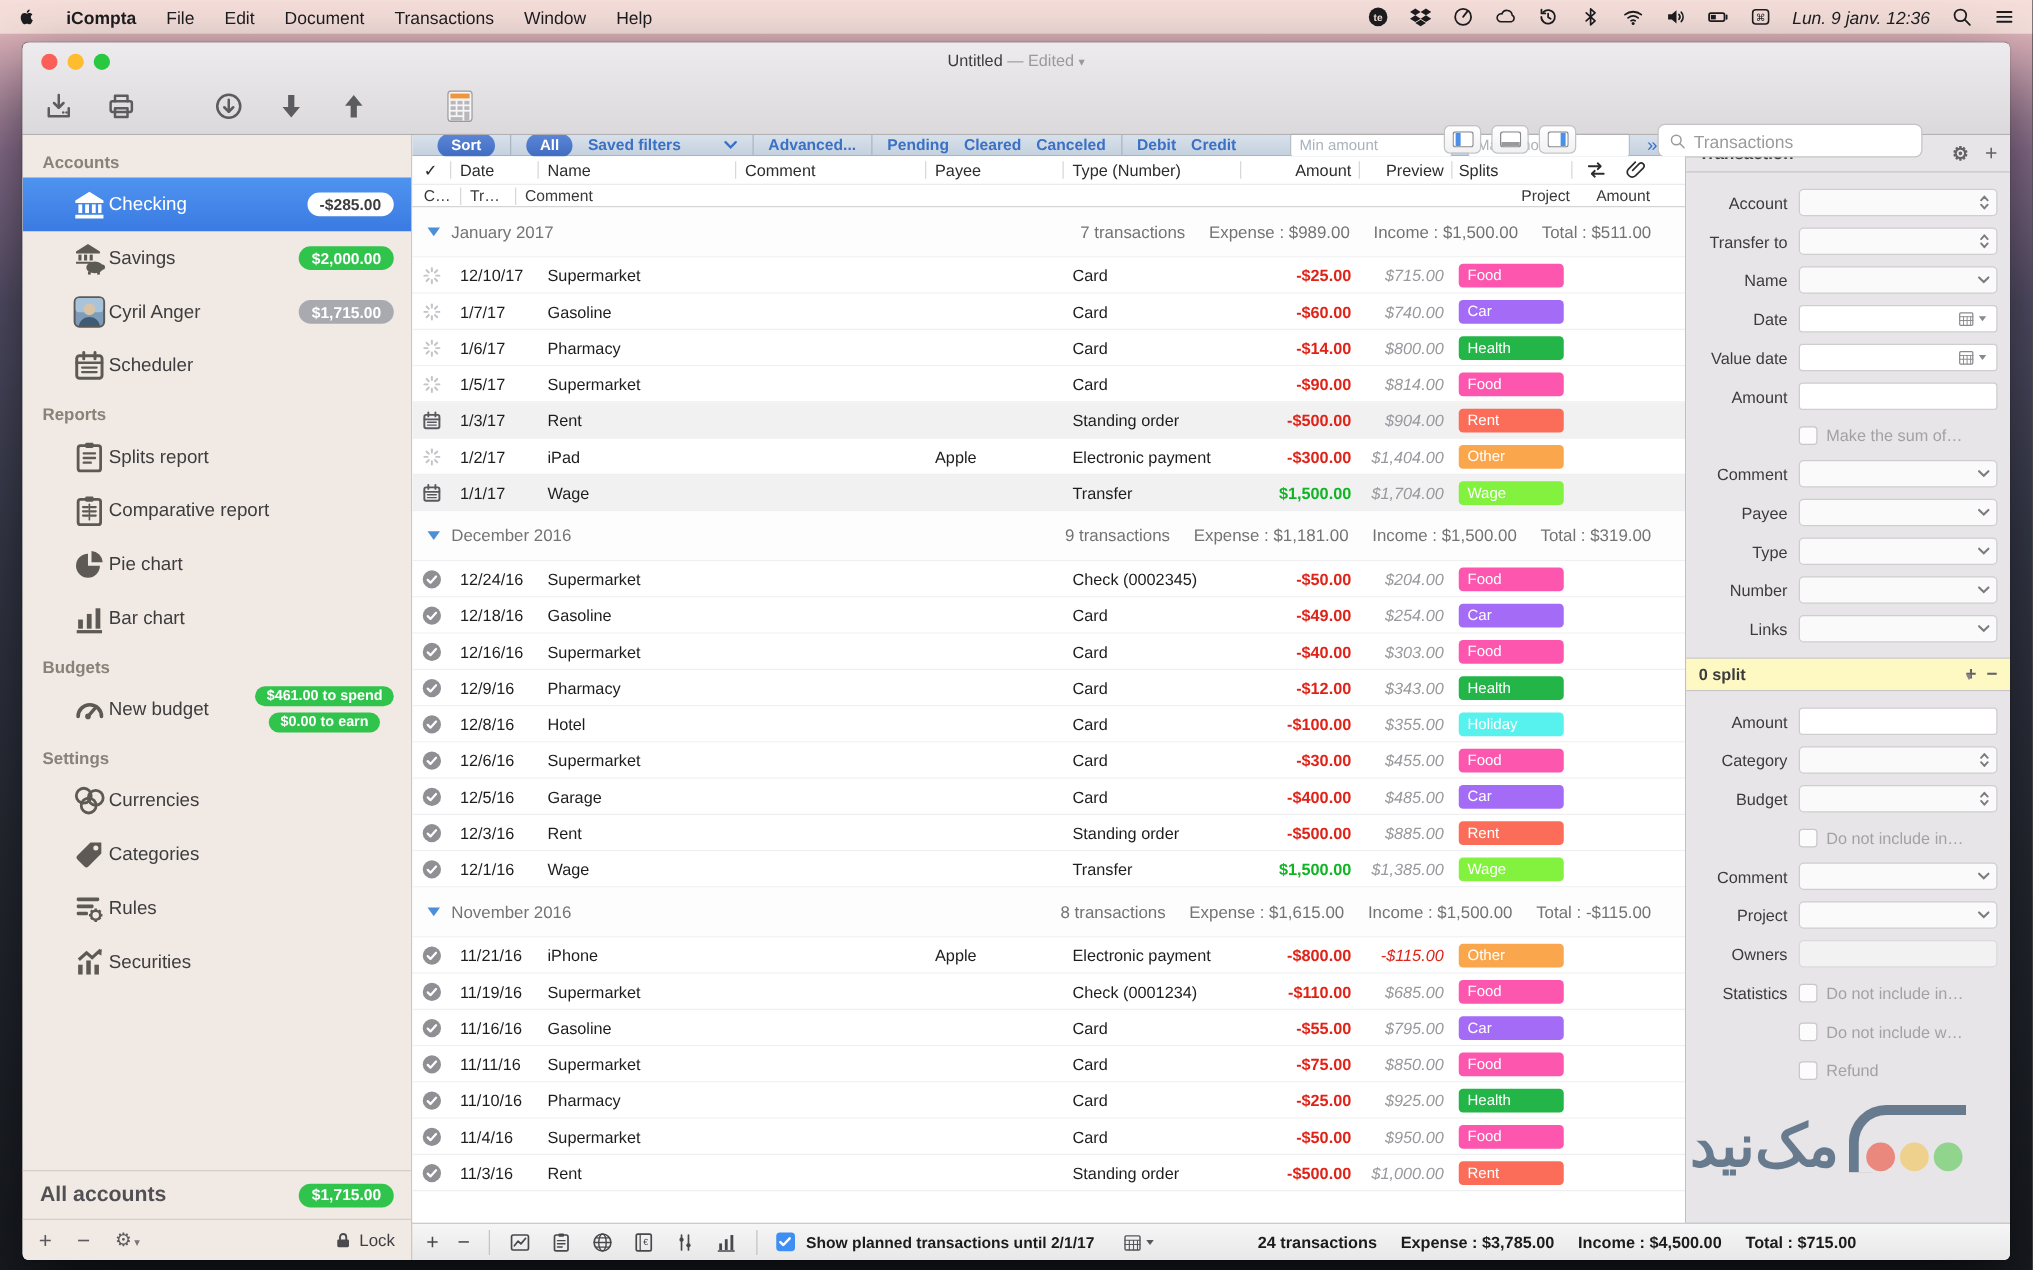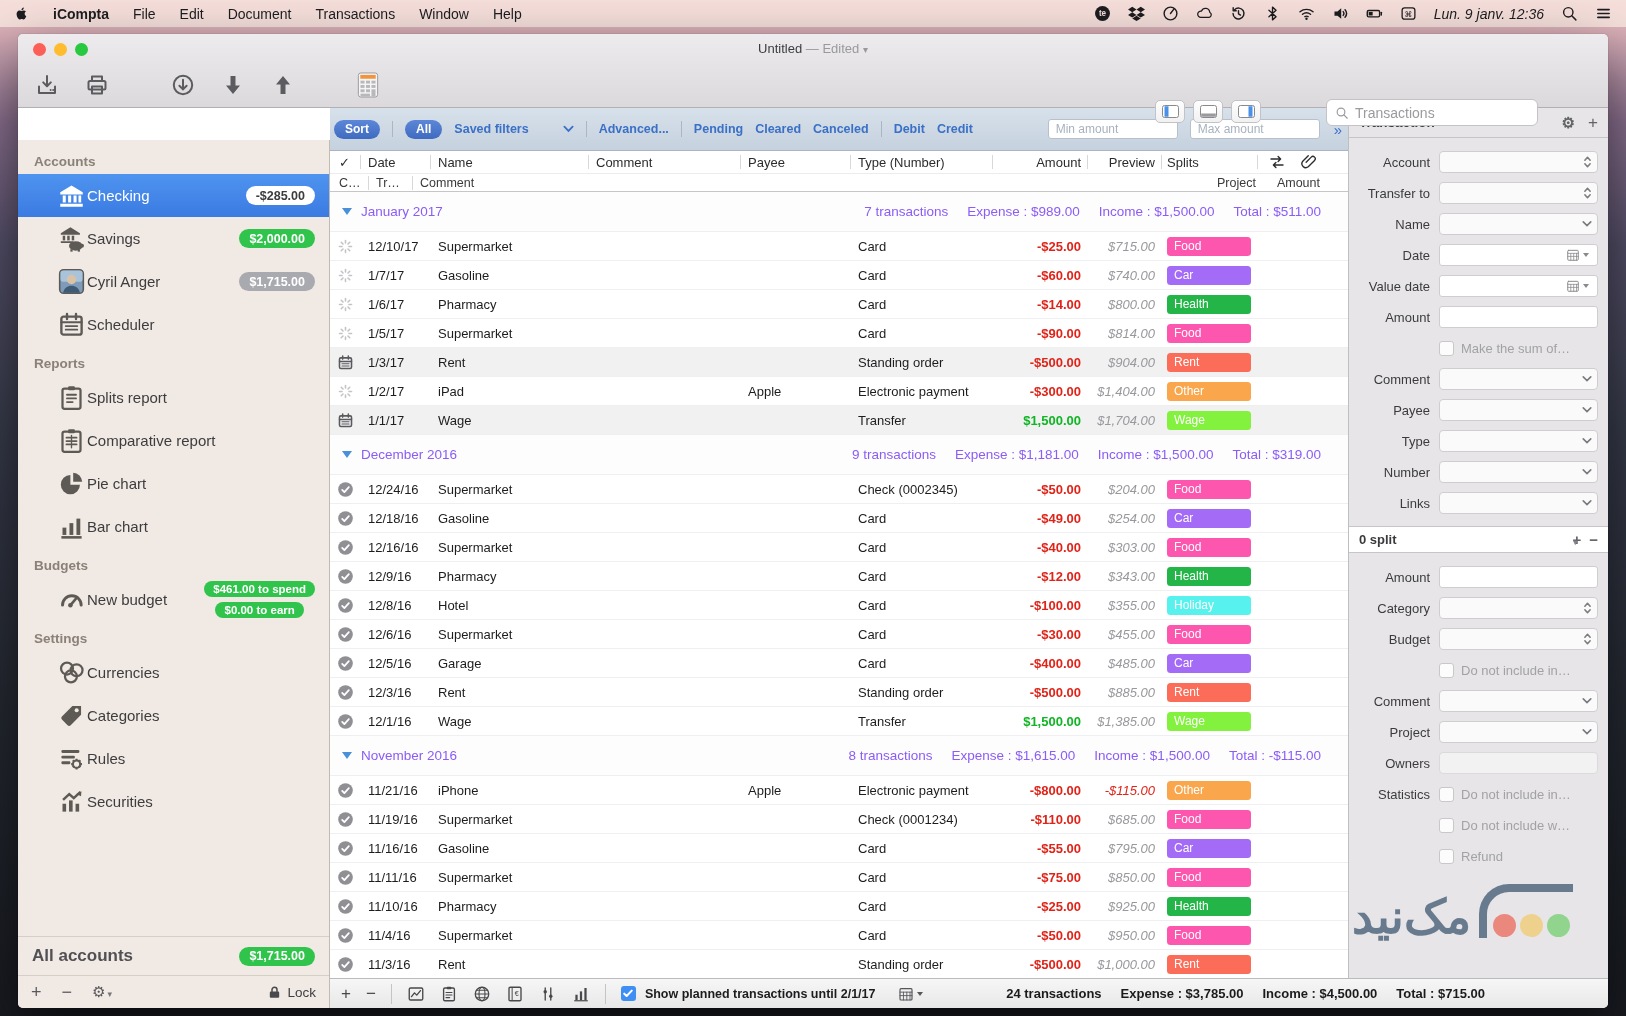--- a/index.html
+++ b/index.html
@@ -36,21 +36,21 @@
   .vt{width:30px;height:23px;border:1px solid #c3c3c5;border-radius:5px;background:linear-gradient(#fefefe,#f1f1f1);
     display:flex;align-items:center;justify-content:center;}
   .vt svg{width:17px;height:13px;}
   .searchbox{position:absolute;right:70px;top:37px;width:212px;height:27px;border:1px solid #c3c3c5;border-radius:6px;
     background:#fff;display:flex;align-items:center;padding:0 8px;gap:6px;color:#9b9b9f;font-size:14px;}
   .searchbox .icon{width:14px;height:14px;}
 
   .wincontent{flex:1;display:flex;min-height:0;}
 
   
-  .sidebar{width:312px;flex:none;background:#f1e9e3;border-right:1px solid #c2bbb4;display:flex;flex-direction:column;margin-top:32px;}
+  .sidebar{width:312px;flex:none;background:#f1e9e3;border-right:1px solid #c2bbb4;display:flex;flex-direction:column;}
   .sb-scroll{flex:1;overflow:hidden;padding-top:4px;}
   .sb-title{color:#8a8179;font-weight:700;font-size:13.5px;padding:10px 16px 5px;}
   .sb-item{height:43px;display:flex;align-items:center;padding:0 14px 0 40px;gap:2px;color:#3d3d3f;font-size:15px;position:relative;}
   .sb-item .icon{width:27px;height:27px;color:#5d5a55;flex:none;}
   .sb-item.selected{background:linear-gradient(#4f94f0,#3a7ae2);color:#fff;}
   .sb-item.selected .icon{color:#fff;}
   .badge{margin-left:auto;border-radius:10px;padding:2.5px 10px;font-size:12.5px;font-weight:700;color:#fff;white-space:nowrap;}
   .b-white{background:#fff;color:#3c3c3e;}
   .b-green{background:#31c44c;}
   .b-gray{background:#a9a9b0;}
@@ -64,22 +64,22 @@
   .gchev{font-size:9px;color:#77777b;margin-left:2px;}
   .lockwrap{margin-left:auto;display:flex;align-items:center;gap:5px;font-size:13.5px;color:#3e3e42;}
   .lockwrap .icon{width:15px;height:15px;color:#4a4a4e;}
 
   
   .main-wrap{flex:1;display:flex;flex-direction:column;min-width:0;}
   .bodyrow{flex:1;display:flex;min-height:0;}
   .main-col{width:1019px;flex:none;display:flex;flex-direction:column;background:#fff;border-right:1px solid #bfbfc1;min-height:0;}
 
   
-  .filterbar{height:43px;flex:none;background:linear-gradient(#d7e1eb,#c5d1de);border-bottom:1px solid #a9b5c2;
-    display:flex;align-items:center;padding:0 4px;gap:12px;color:#3a70c6;font-size:12.5px;font-weight:600;white-space:nowrap;}
+  .filterbar{height:17px;flex:none;background:linear-gradient(#d7e1eb,#c5d1de);border-bottom:1px solid #a9b5c2;
+    display:flex;align-items:center;padding:0 20px;gap:12px;color:#3a70c6;font-size:12.5px;font-weight:600;white-space:nowrap;}
   .pill{background:linear-gradient(#5c87d8,#3f6bc0);color:#fff;border-radius:10px;padding:2.5px 11px;font-size:12px;font-weight:700;}
   .fdiv{width:1px;height:16px;background:#a9b6c4;}
   .flabel{color:#3a70c6;}
   .fchev{width:11px;height:8px;color:#3a70c6;margin-left:22px;}
   .finput{height:20px;width:130px;border:1px solid #b7c1cc;border-radius:3px;background:#fff;
     display:flex;align-items:center;padding:0 7px;color:#a8b2bd;font-size:12px;font-weight:400;}
   .min-in{margin-left:auto;}
   .chev2{font-size:15px;color:#3a70c6;margin:0 2px 0 2px;font-weight:400;}
 
   
@@ -95,21 +95,21 @@
   .c5{width:142px;flex:none;padding-left:6px;}
   .c6{width:91px;flex:none;text-align:right;padding-right:4px;}
   .c7{width:74px;flex:none;text-align:right;padding-right:4px;}
   .c8{width:96px;flex:none;padding-left:8px;}
   .hsep{position:absolute;top:4px;width:1px;height:14px;background:#d8d8da;}
   .hic{position:absolute;width:18px;height:18px;top:2px;color:#2c2c2e;}
   .abs{position:absolute;top:2px;}
 
   
   .rows{flex:1;overflow:hidden;position:relative;background:#fff;}
-  .ghead{height:40px;display:flex;align-items:center;color:#8b5cf6;font-size:13.5px;background:#fdfdfd;
+  .ghead{height:40px;display:flex;align-items:center;color:#737373;font-size:13.5px;background:#fdfdfd;
     border-bottom:1px solid #efeff1;padding:0 27px 0 12px;}
   .gtri{width:0;height:0;border-left:5px solid transparent;border-right:5px solid transparent;border-top:7px solid #4a8fd8;margin-right:9px;}
   .gstats{margin-left:auto;display:flex;gap:19px;}
   .tx-row{height:29px;display:flex;align-items:center;font-size:13px;color:#1d1d1f;border-bottom:1px solid #efeff1;background:#fff;}
   .tx-row.planned{background:#f1f1f2;}
   .tx-status{width:30px;flex:none;display:flex;justify-content:center;}
   .tx-status .icon{width:17px;height:17px;}
   .st-pending{color:#c3c3c8;}
   .st-planned{color:#5a5a5e;}
   .tx-amt{font-weight:700;}
@@ -134,21 +134,21 @@
   .pctrl.dim{background:#f3f2f3;border-color:#dbd9db;}
   .cic{position:absolute;right:5px;top:50%;transform:translateY(-50%);color:#7c7c80;}
   .cic.step{width:9px;height:14px;}
   .cic.chev{width:10px;height:7px;}
   .cic.cal{width:26px;height:14px;display:flex;align-items:center;gap:3px;color:#8a8a8e;}
   .cic.cal .g{width:14px;height:14px;}
   .cic.cal .t{width:0;height:0;border-left:3.5px solid transparent;border-right:3.5px solid transparent;border-top:4.5px solid #8a8a8e;}
   .p-check{flex:1;display:flex;align-items:center;gap:7px;color:#a2a2a6;height:22px;}
   .cbox{width:15px;height:15px;border:1px solid #c9c7c9;border-radius:3px;background:#fcfcfc;flex:none;}
   .splith{margin-top:12px;height:27px;border-top:1px solid #c7c5c7;border-bottom:1px solid #c7c5c7;
-    display:flex;align-items:center;padding:0 10px;font-weight:700;background:#ffffff;text-align:right;}
+    display:flex;align-items:center;padding:0 10px;font-weight:700;background:#fef9c3;text-align:right;}
   .splith .ph-ics{margin-left:auto;display:flex;align-items:center;gap:12px;color:#636367;font-size:15px;}
   .sd{font-size:8px;margin-left:-8px;color:#85858a;}
 
   
   .footerbar{flex:none;height:30px;background:linear-gradient(#f6f6f6,#e8e8e8);border-top:1px solid #babbbd;
     display:flex;align-items:center;padding:0 11px;gap:15px;color:#48484c;}
   .fb-btn{font-size:17px;color:#48484c;line-height:1;}
   .fb-ic{width:18px;height:18px;color:#48484c;}
   .fb-check{width:15px;height:15px;border-radius:3px;background:#3f8ef3;display:flex;align-items:center;justify-content:center;}
   .fb-check svg{width:10px;height:9px;}

